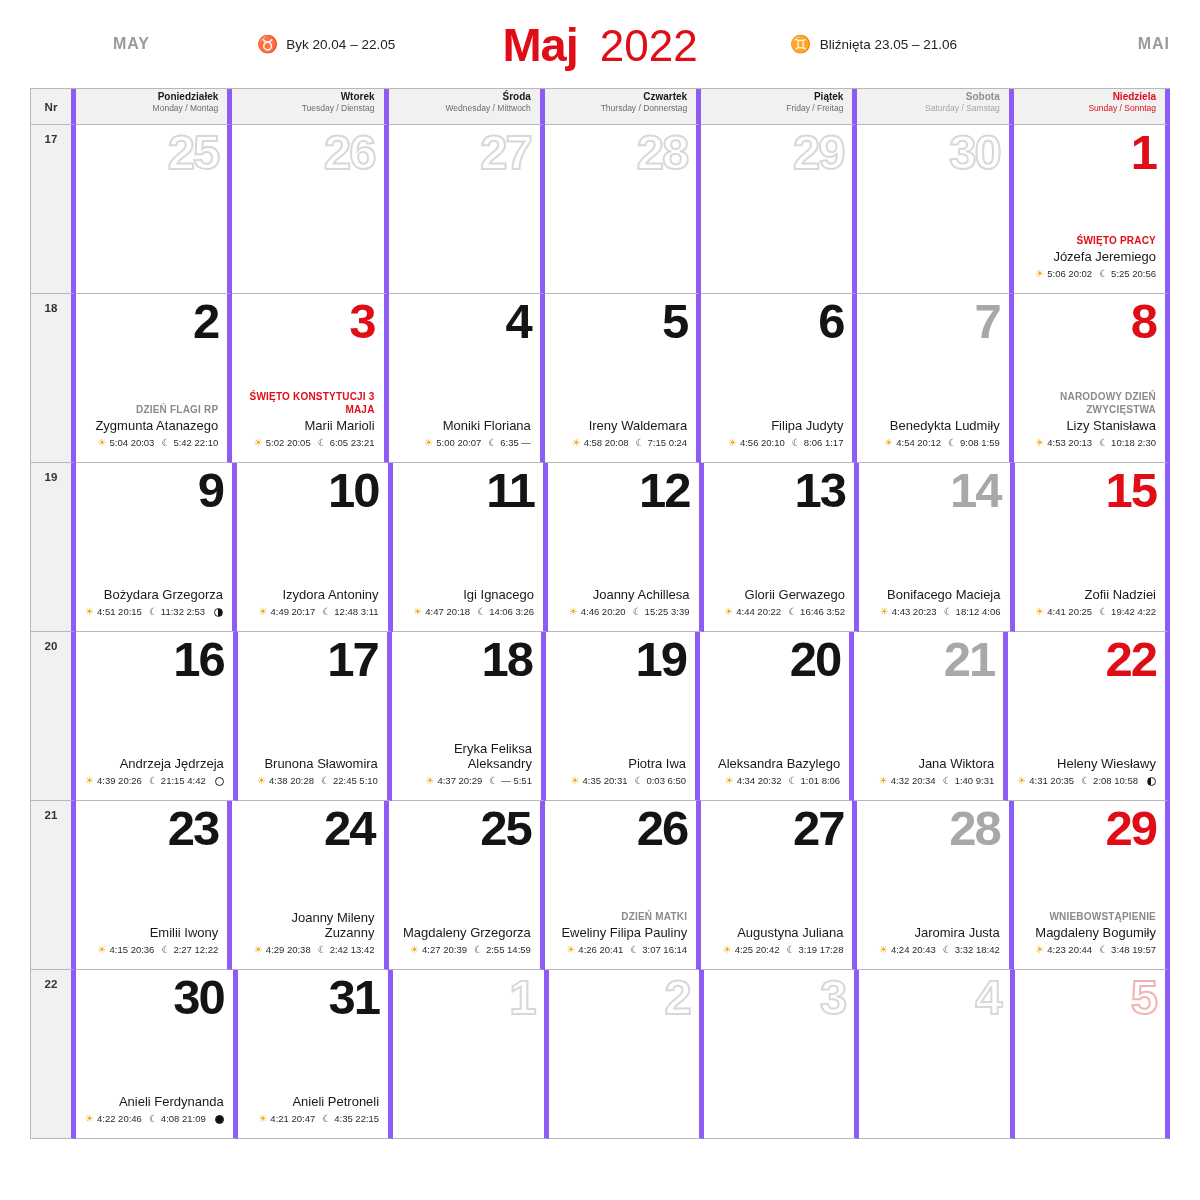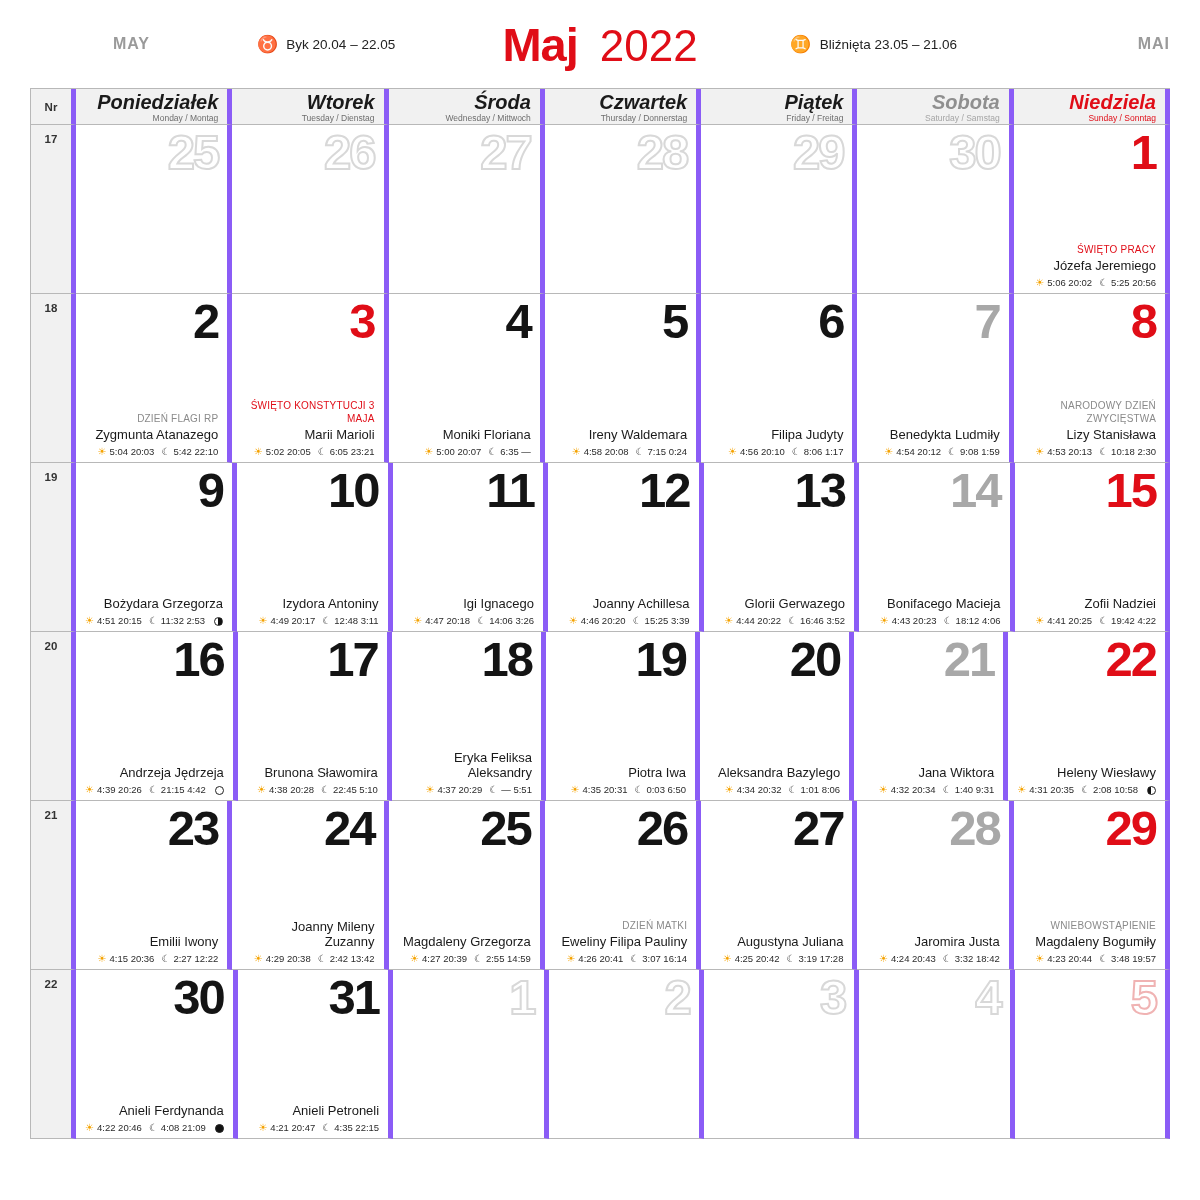--- a/index.html
+++ b/index.html
@@ -90,23 +90,22 @@
   .hrow .cell { height: 36px; background: #f1f1f1; }
   .hrow .nr {
     display: flex; align-items: center; justify-content: center;
     font-size: 11.5px; font-weight: bold; color: #333;
   }
   .dayhead {
     padding: 3px 9px 0 0;
     text-align: right;
   }
   .dayhead .pl {
-    font-size: 20px; font-weight: bold; color: #1a1a1a;
+    font-size: 10px; font-weight: bold; color: #1a1a1a;
     line-height: 1.05;
-    font-style: italic;
   }
   .dayhead .en {
     font-size: 8.5px; color: #6d6d6d; line-height: 1.25;
   }
   .dayhead.sat .pl { color: #8f8f8f; }
   .dayhead.sat .en { color: #a5a5a5; }
   .dayhead.sun .pl { color: #e00d17; }
   .dayhead.sun .en { color: #e00d17; }
 
   
@@ -115,21 +114,21 @@
     background: #f1f1f1;
     display: flex;
     align-items: flex-start;
     justify-content: center;
     padding-top: 8px;
     font-size: 11.5px;
     font-weight: bold;
     color: #333;
   }
   .daycell {
-    padding: 4px 9px 5px 9px;
+    padding: 4px 9px 14px 9px;
     display: flex;
     flex-direction: column;
   }
   .dnum {
     text-align: right;
     font-size: 49px;
     font-weight: bold;
     line-height: 0.95;
     letter-spacing: -2px;
     color: #141414;
@@ -142,21 +141,21 @@
     -webkit-text-stroke: 2px #d8d8d8;
   }
   .dnum.out-red {
     color: #ffffff;
     -webkit-text-stroke: 2px #f0b3b3;
   }
   .spacer { flex: 1; }
   .holiday {
     text-align: right;
     font-size: 10px;
-    font-weight: normal;
+    font-weight: bold;
     color: #e00d17;
     letter-spacing: 0.2px;
     line-height: 1.25;
     text-transform: uppercase;
     margin-bottom: 2px;
   }
   .holiday.gray { color: #8a8a8a; }
   .names {
     text-align: right;
     font-size: 13px;

